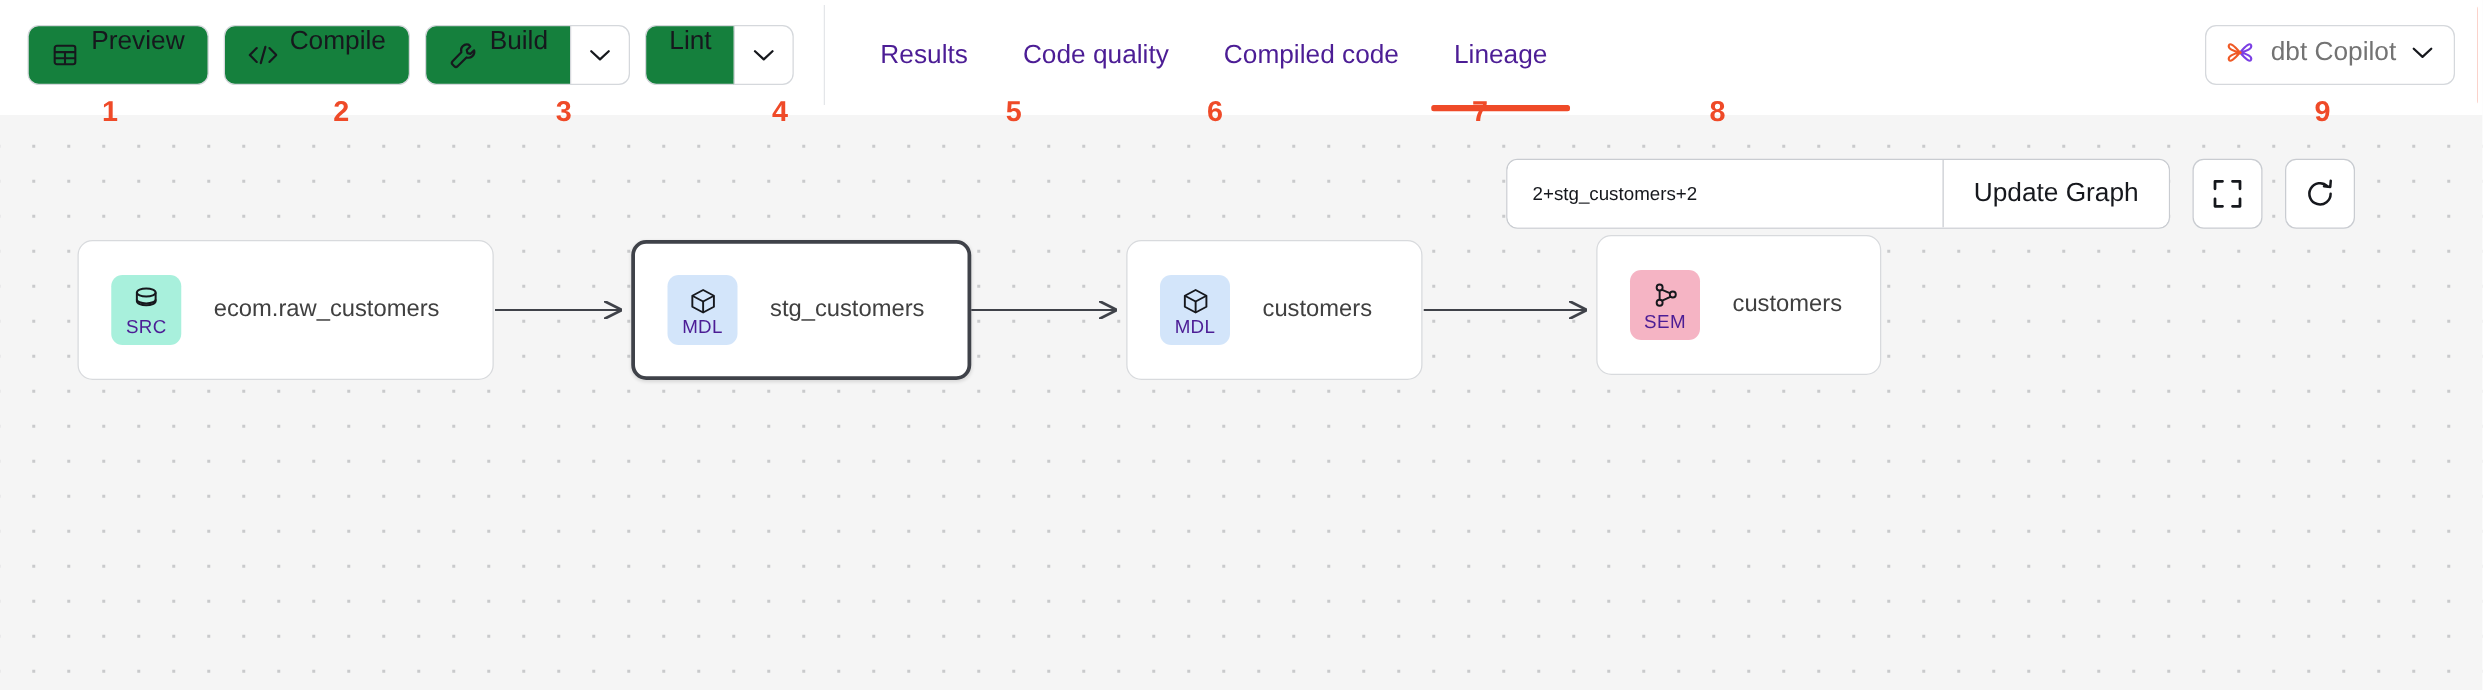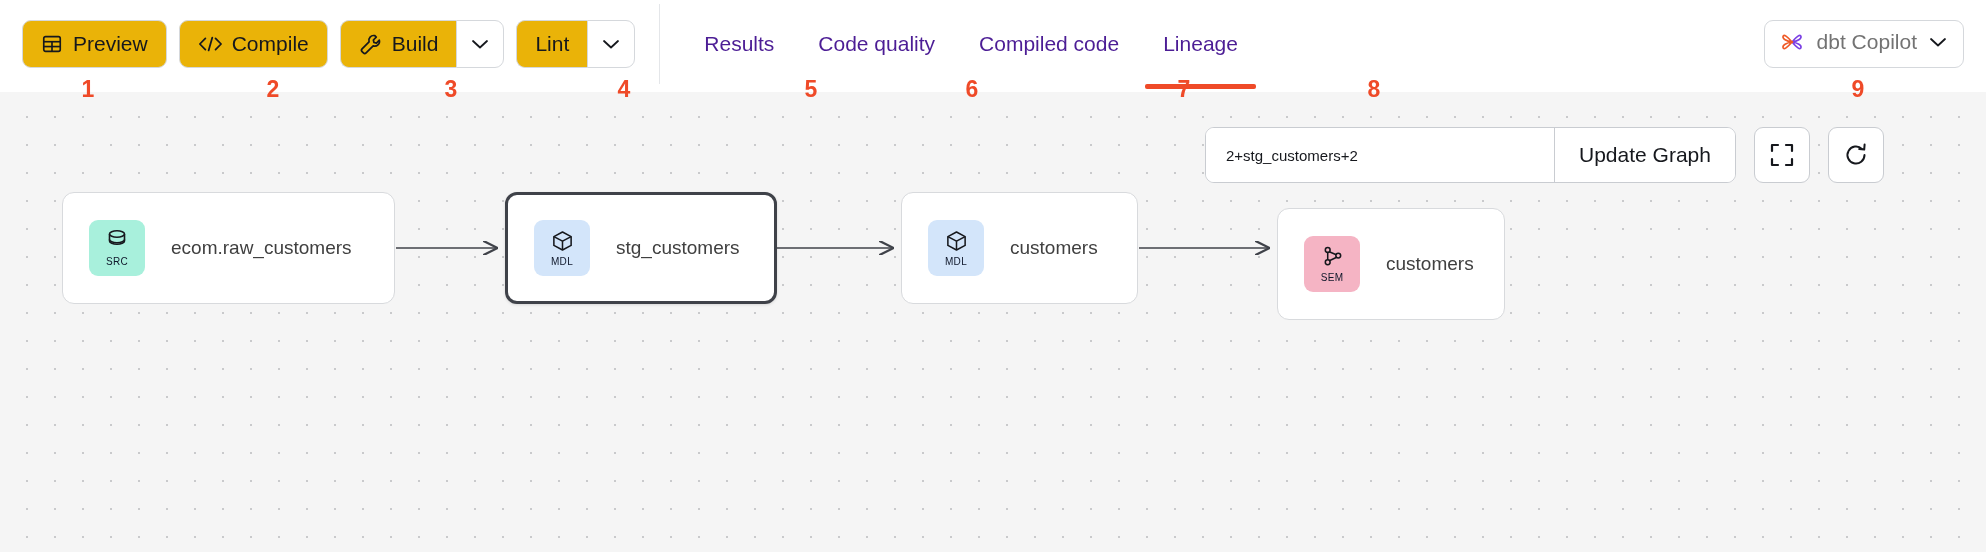--- a/index.html
+++ b/index.html
@@ -27,27 +27,26 @@
     display: flex;
     align-items: center;
     padding: 0 18px;
     background: #ffffff;
     z-index: 2;
   }
   .btn-group { display: flex; align-items: center; gap: 12px; }
 
   .btn {
     display: inline-flex;
-    align-items: center;
     gap: 10px;
     height: 48px;
     padding: 0 18px;
     border: 1px solid #d5d8dc;
     border-radius: 9px;
-    background: #eab308;
+    background: #15803d;
     font-size: 21px;
     color: #16181d;
     white-space: nowrap;
     cursor: pointer;
   }
   .btn-split { display: inline-flex; align-items: stretch; }
   .btn-split .btn-main {
     border-top-right-radius: 0;
     border-bottom-right-radius: 0;
     border-right: none;
@@ -208,21 +207,21 @@
     flex: none;
     width: 56px; height: 56px;
     border-radius: 9px;
     display: flex;
     flex-direction: column;
     align-items: center;
     justify-content: center;
     gap: 0px;
   }
   .badge .glyph { height: 26px; display: flex; align-items: center; justify-content: center; }
-  .badge .blabel { font-size: 10px; line-height: 15px; color: #0f172a; letter-spacing: .3px; }
+  .badge .blabel { font-size: 15px; line-height: 15px; color: #4c1d95; letter-spacing: .3px; }
   .node-label { font-size: 19px; color: #404040; white-space: nowrap; }
 
   .edge { position: absolute; }
 </style>
 </head>
 <body>
 
 <div id="app">
 
   <div class="annot-box"></div>
@@ -407,21 +406,21 @@
             <path d="M12 2.6 21 7.4v9.2L12 21.4 3 16.6V7.4z"></path>
             <path d="M3 7.4 12 12.2 21 7.4"></path>
             <path d="M12 12.2v9.2"></path>
           </svg>
         </span>
         <span class="blabel">MDL</span>
       </span>
       <span class="node-label">customers</span>
     </div>
 
-    <div class="node" style="left:1277px; top:116px; width:228px;">
+    <div class="node" style="left:1277px; top:96px; width:228px;">
       <span class="badge" style="background:#f5b4c4;">
         <span class="glyph">
           <svg width="23" height="23" viewBox="0 0 24 24" fill="none" stroke="#16181d" stroke-width="1.6">
             <circle cx="7" cy="5.2" r="2.5"></circle>
             <circle cx="18" cy="11" r="2.5"></circle>
             <circle cx="7" cy="18" r="2.5"></circle>
             <line x1="8.6" y1="7" x2="16" y2="10.1"></line>
             <line x1="16.4" y1="12.8" x2="8.7" y2="16.4"></line>
             <line x1="7" y1="7.7" x2="7" y2="15.5"></line>
           </svg>

